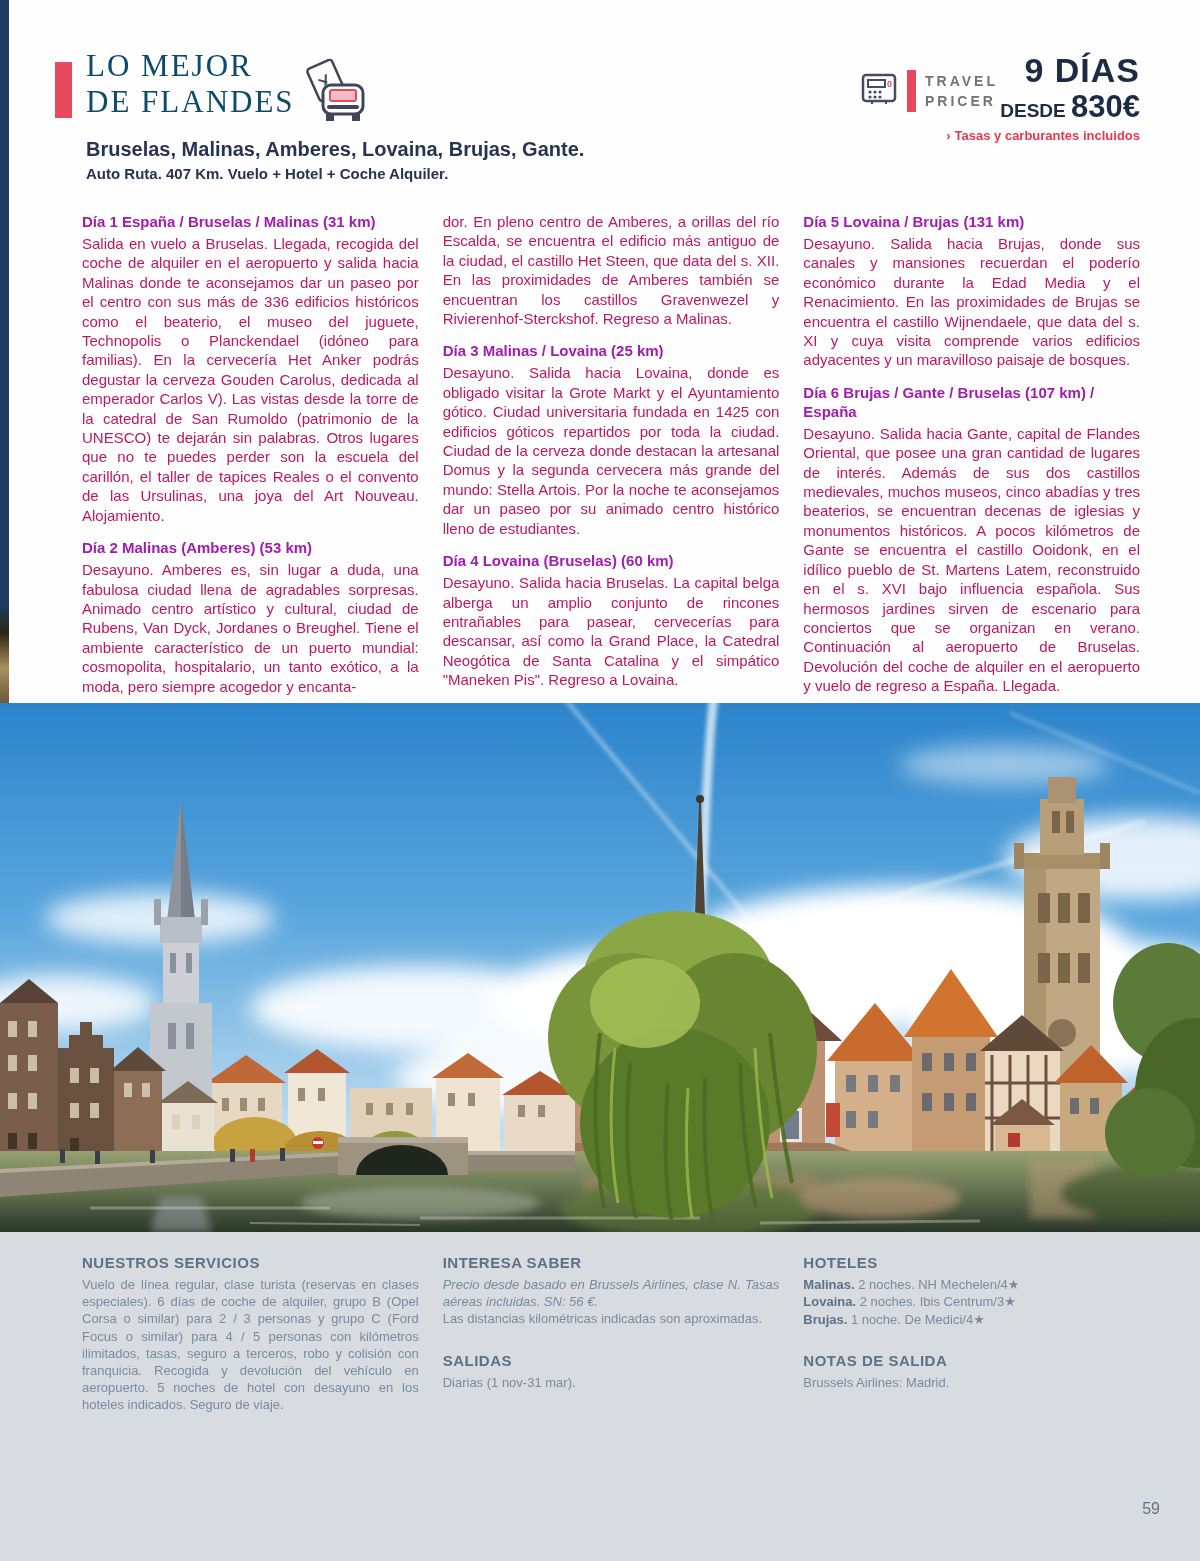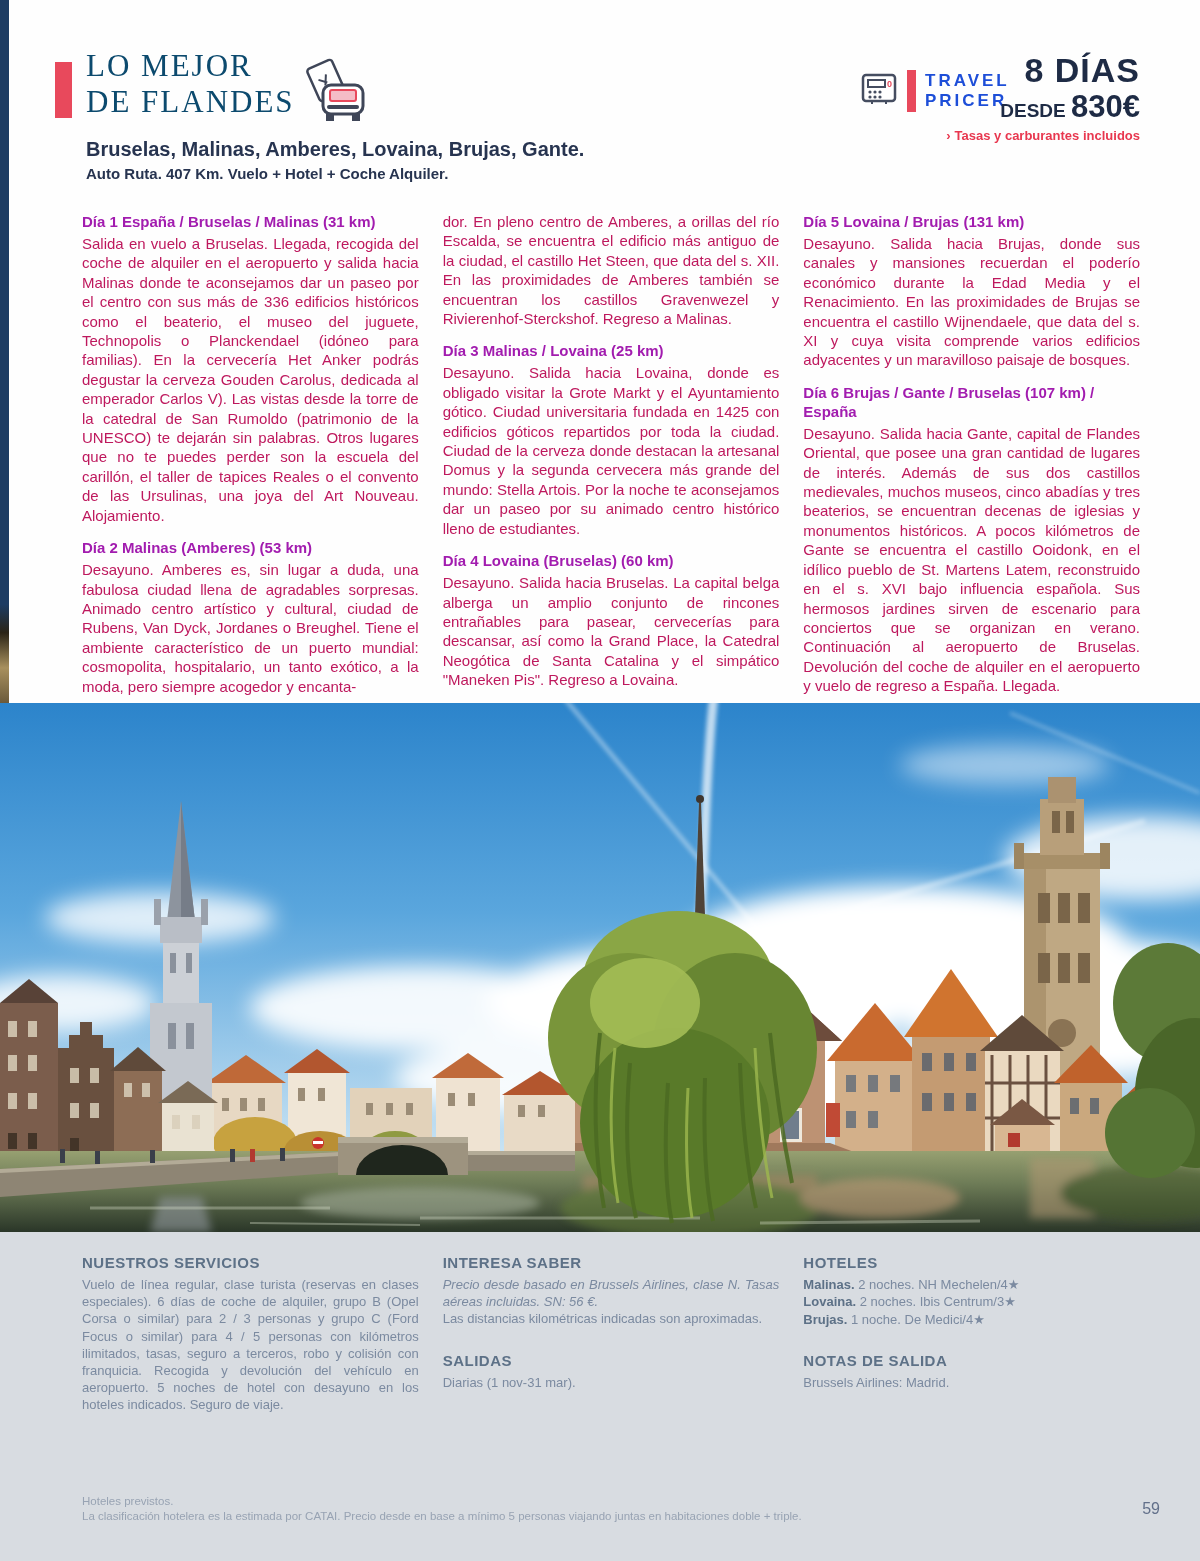--- a/index.html
+++ b/index.html
@@ -7,21 +7,21 @@
         font-family:"Liberation Sans",sans-serif;}
   .spine{position:absolute;left:0;top:0;width:9px;height:703px;
          background:linear-gradient(180deg,#1d3c63 0%,#1d3c63 86%,#2b2416 90%,#a8905e 95%,#6b5a3a 100%);}
   
   .title-bar{position:absolute;left:55px;top:62px;width:17px;height:56px;background:#e8495c;}
   .title{position:absolute;left:86px;top:48px;margin:0;font-family:"Liberation Serif",serif;
          font-weight:500;font-size:31px;line-height:36px;letter-spacing:2px;color:#0c4a6e;}
   .car-icon{position:absolute;left:296px;top:56px;}
   .tp{position:absolute;left:860px;top:70px;display:flex;align-items:center;gap:9px;}
   .tp-bar{width:9px;height:42px;background:#e8495c;}
-  .tp-text{font-size:17px;font-weight:bold;letter-spacing:3px;color:#1d4ed8;line-height:20px;}
+  .tp-text{font-size:14px;font-weight:bold;letter-spacing:3px;color:#737373;line-height:20px;}
   .days{position:absolute;right:60px;top:52px;text-align:right;color:#1e2b45;width:320px;}
   .duration{font-size:34px;font-weight:bold;letter-spacing:1px;line-height:36px;}
   .desde{font-size:19px;font-weight:bold;margin-top:1px;}
   .desde .price{font-size:31px;}
   .price-note{margin-top:3px;font-size:13px;font-weight:bold;color:#e8374f;}
   .price-note .arr{margin-right:4px;}
   .subtitle{position:absolute;left:86px;top:138px;font-size:20px;font-weight:bold;color:#273450;}
   .subtitle2{position:absolute;left:86px;top:165px;font-size:15px;font-weight:bold;color:#273450;}
   
   .itinerary{position:absolute;left:82px;top:212px;width:1058px;display:grid;
@@ -82,21 +82,21 @@
             <circle cx="20" cy="27" r="1.6"></circle>
         </g>
         <path d="M12,31 v3 M26,31 v3" stroke="#454d60" stroke-width="2"></path>
       </svg>
     </span>
     <span class="tp-bar"></span>
     <div class="tp-text"><span>TRAVEL</span><br><span>PRICER</span></div>
   </div>
 
   <div class="days">
-    <div class="duration">8 DÍAS</div>
+    <div class="duration">9 DÍAS</div>
     <div class="desde"><span>DESDE</span> <span class="price">830€</span></div>
     <div class="price-note"><span class="arr">›</span><span>Tasas y carburantes incluidos</span></div>
   </div>
 
   <div class="subtitle">Bruselas, Malinas, Amberes, Lovaina, Brujas, Gante.</div>
   <div class="subtitle2">Auto Ruta. 407 Km. Vuelo + Hotel + Coche Alquiler.</div>
 
   <div class="itinerary">
     <div class="col">
       <div>
@@ -423,18 +423,14 @@
         <h4 class="svc-h">HOTELES</h4>
         <div class="svc-line"><span class="b">Malinas.</span><span> 2 noches. NH Mechelen/4★</span></div>
         <div class="svc-line"><span class="b">Lovaina.</span><span> 2 noches. Ibis Centrum/3★</span></div>
         <div class="svc-line"><span class="b">Brujas.</span><span> 1 noche. De Medici/4★</span></div>
         <h4 class="svc-h gap">NOTAS DE SALIDA</h4>
         <p class="svc-p">Brussels Airlines: Madrid.</p>
       </div>
     </div>
   </div>
 
-  <div class="footer-notes">
-    <div>Hoteles previstos.</div>
-    <div>La clasificación hotelera es la estimada por CATAI. Precio desde en base a mínimo 5 personas viajando juntas en habitaciones doble + triple.</div>
-  </div>
   <div class="page-num">59</div>
 </div>
 
 </body></html>

